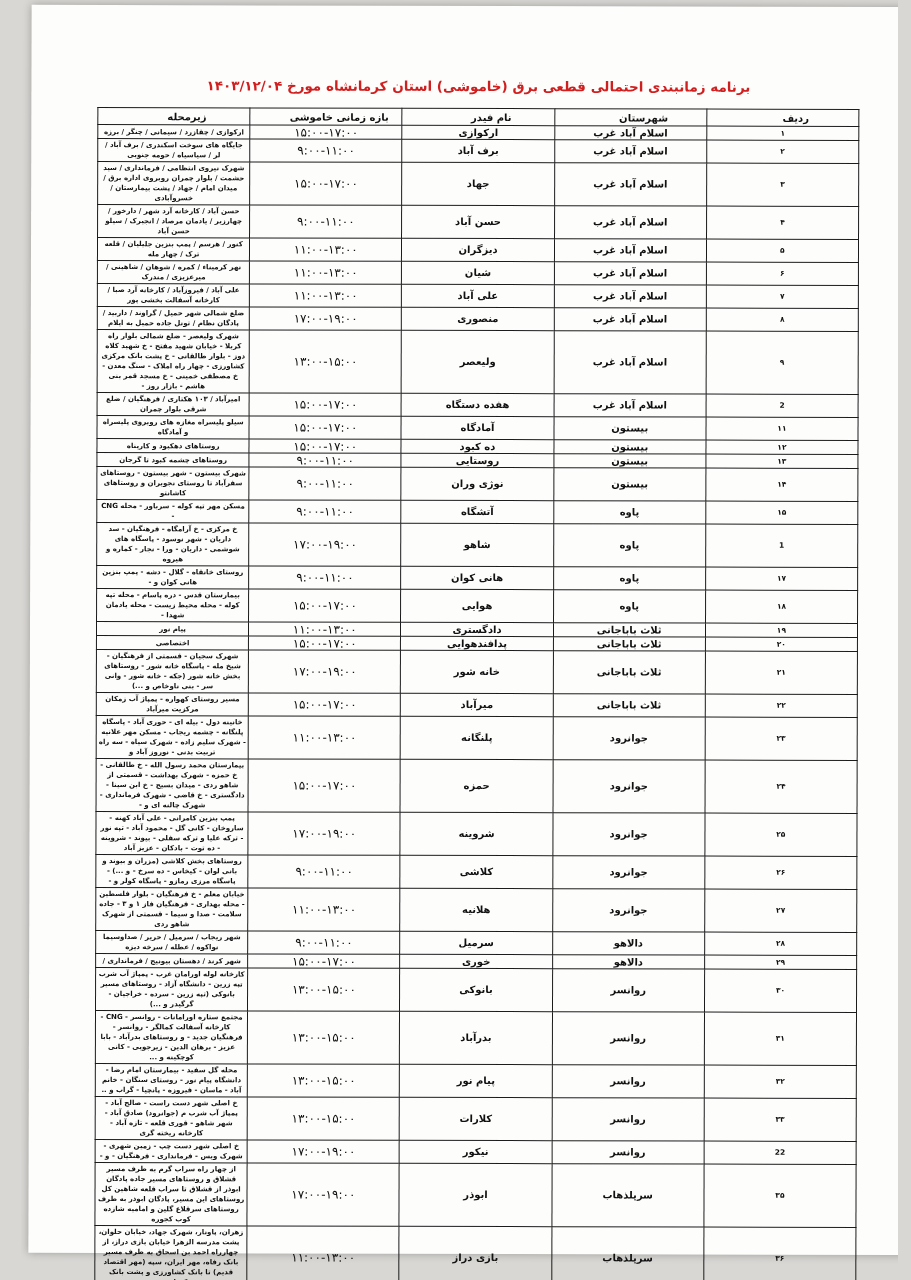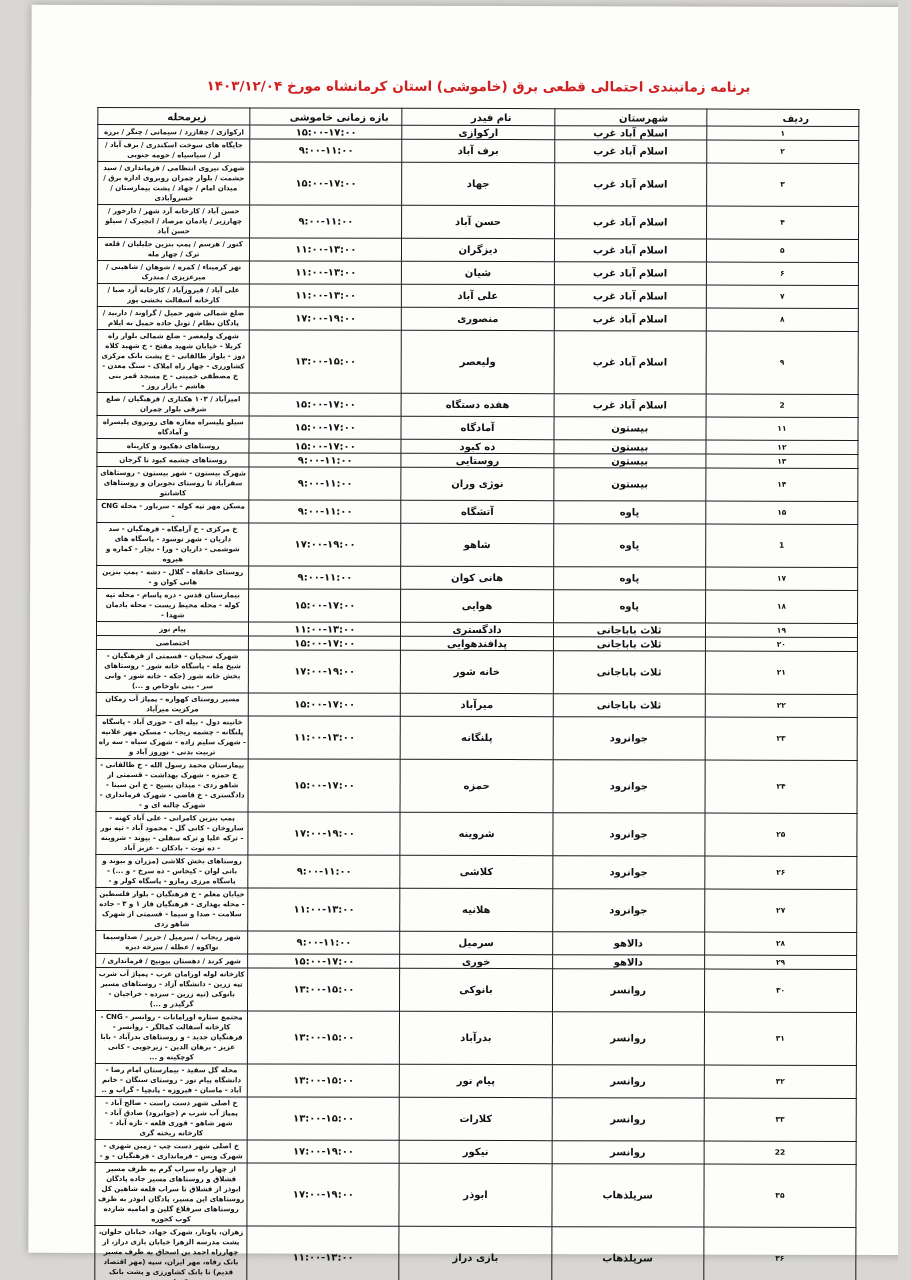--- a/index.html
+++ b/index.html
@@ -37,21 +37,21 @@
     vertical-align:middle;
     color:#111;
     padding:1px 2px;
   }
   table.sched th{
     font-size:10px;font-weight:bold;height:14px;padding-left:28px;
   }
   td.col-row{font-size:7.5px;font-weight:bold;width:8%;}
   td.col-county{font-size:10px;font-weight:bold;width:14%;}
   td.col-feeder{font-size:10px;font-weight:bold;width:13%;}
-  td.col-time{font-size:10px;font-weight:bold;width:14%;direction:ltr;}
+  td.col-time{font-size:12px;font-weight:normal;width:14%;direction:ltr;}
   td.col-area{font-size:7px;font-weight:bold;width:51%;line-height:10px;}
   table.sched td{height:11px;line-height:10px;}
 </style>
 </head>
 <body>
 
 <div class="photo">
   <div class="page">
 
     <div class="doc-title" style="color: rgb(208, 31, 31);">برنامه زمانبندی احتمالی قطعی برق (خاموشی) استان کرمانشاه مورخ ۱۴۰۳/۱۲/۰۴</div>

